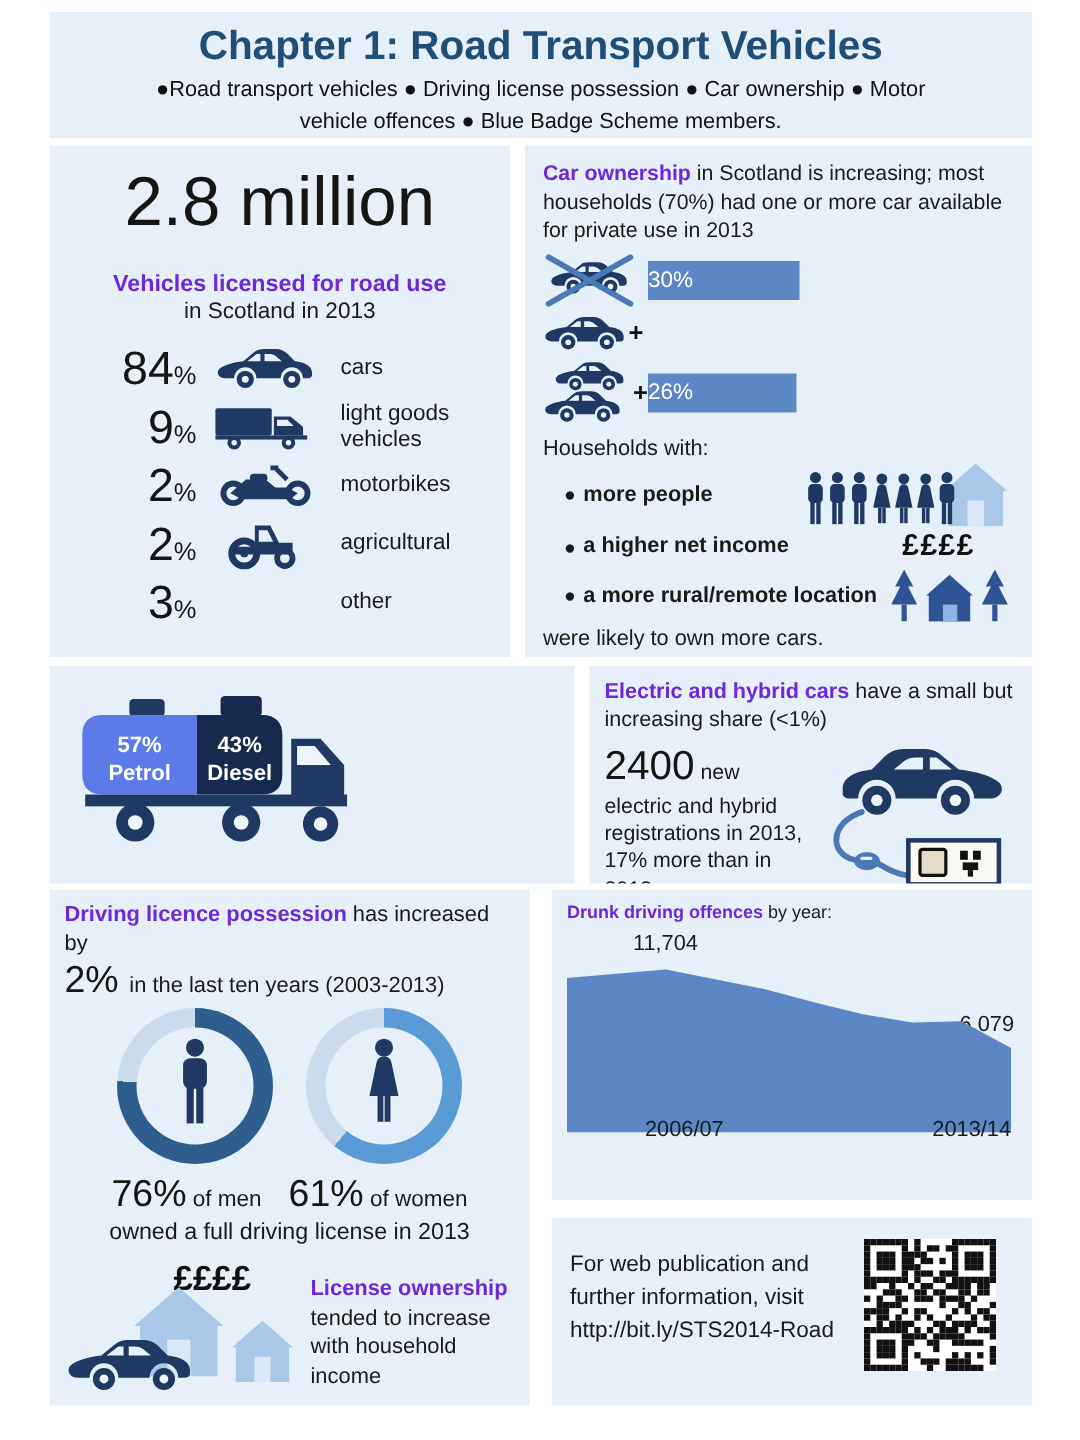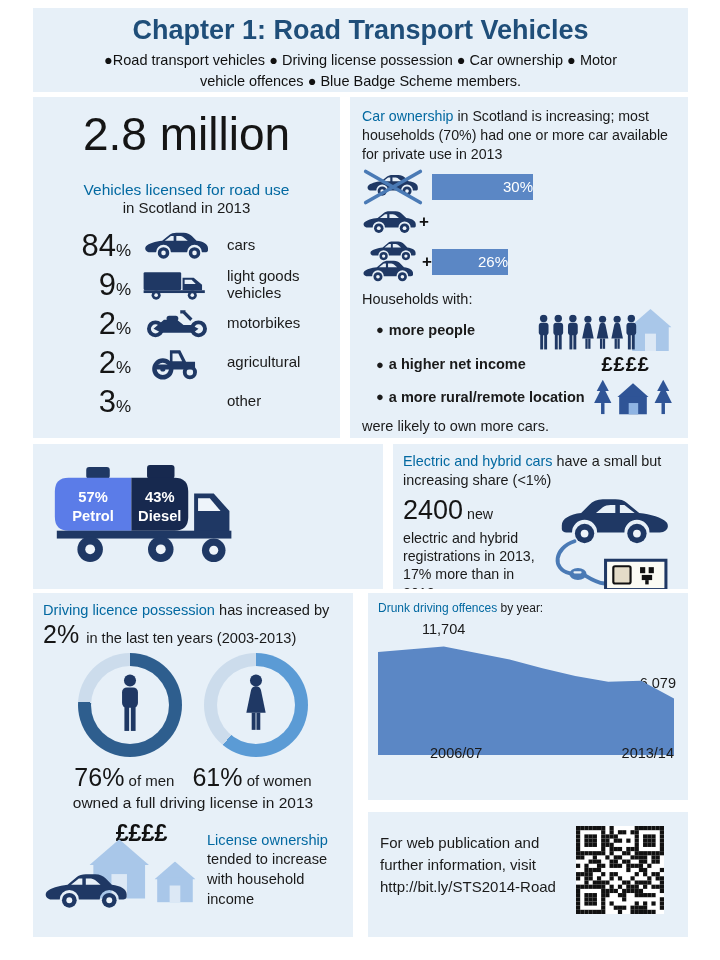--- a/index.html
+++ b/index.html
@@ -1,19 +1,19 @@
 <!DOCTYPE html>
 <html><head>
 <meta charset="utf-8">
 <style>
   html,body{margin:0;padding:0;background:#fff;}
   #page{position:relative;width:720px;height:960px;background:#fff;overflow:hidden;
         font-family:"Liberation Sans",sans-serif;color:#1a1a1a;}
   .panel{position:absolute;background:#e7f0f8;overflow:hidden;box-sizing:border-box;}
-  .hd{color:#0369a1;font-weight:normal;margin-top:12px;}
+  .hd{color:#6d28d9;font-weight:bold;margin-top:12px;}
 
   
   .p-header{left:33px;top:8px;width:655px;height:84px;text-align:center;}
   .p-header h1{margin:7px 0 3px;font-size:27px;color:#1f4e79;}
   .p-header p{margin:4px auto;width:545px;font-size:14.5px;line-height:1.45;color:#111;}
 
   
   .p-vehicles{left:33px;top:97px;width:307px;height:341px;padding:8px 6px;text-align:center;}
   .big-number{font-size:46px;color:#151515;margin:2px 0 20px;}
   .vl-caption{font-size:15.5px;}
@@ -26,21 +26,21 @@
   .v-ico{width:92px;text-align:center;}
   .v-ico svg{vertical-align:middle;}
   .v-lab{flex:1;font-size:15px;line-height:1.1;padding-left:4px;}
 
   
   .p-ownership{left:350px;top:97px;width:338px;height:341px;padding:10px 12px 6px;}
   .intro{margin:0 0 4px;font-size:14.2px;line-height:1.33;}
   .o-row{display:flex;align-items:center;margin-bottom:3px;}
   .o-ico{width:70px;display:flex;align-items:center;}
   .o-ico .plus{font-size:17px;font-weight:bold;color:#111;margin-left:1px;}
-  .o-bar{height:26px;display:flex;align-items:center;justify-content:flex-end;}
+  .o-bar{height:26px;display:flex;align-items:center;justify-content:flex-start;}
   .o-bar span{color:#fff;font-size:15px;}
   .hw{margin:6px 0 2px;font-size:14.5px;}
   .b-row{display:flex;align-items:center;margin:0 0 2px 14px;}
   .b-dot{font-size:13px;margin-right:5px;}
   .b-txt{font-size:14.5px;font-weight:bold;flex:1;}
   .b-ico{display:flex;align-items:center;justify-content:flex-end;}
   .money{font-size:20px;font-weight:bold;letter-spacing:1px;color:#111;margin-right:26px;}
   .o-footer{margin:1px 0 0;font-size:14.5px;}
 
   
@@ -221,21 +221,21 @@
       </div>
     </div>
     <div class="o-row">
       <div class="o-ico">
         <svg width="60" height="46" viewBox="0 0 100 76">
           <use href="#ic-car" x="12" y="0" width="82" height="38"></use>
           <use href="#ic-car" x="0" y="32" width="90" height="42"></use>
         </svg>
         <span class="plus">+</span>
       </div>
-      <div class="o-bar" style="width: 76px; background: rgb(91, 135, 197);">
+      <div class="o-bar" style="width: 99px; background: rgb(91, 135, 197);">
           <span>26%</span>
         </div>
     </div>
 
     <p class="hw">Households with:</p>
 
     <div class="b-row">
       <span class="b-dot">●</span>
       <b class="b-txt">more people</b>
       <span class="b-ico">

